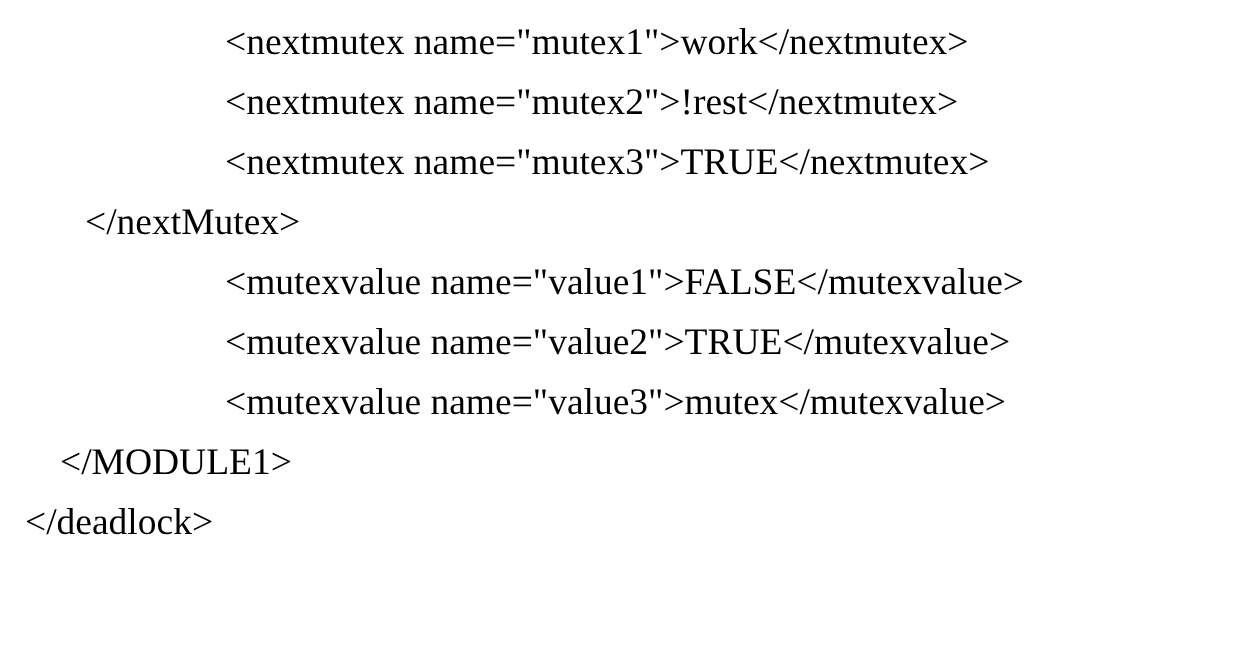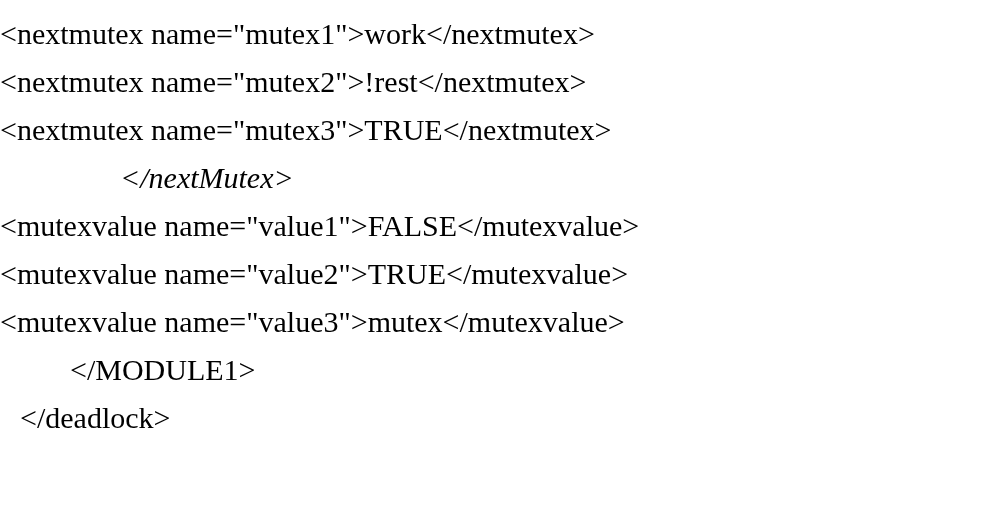--- a/index.html
+++ b/index.html
@@ -17,27 +17,27 @@
       padding: 10px 0 0 0;
       color: #000000;
     }
     .line {
       white-space: pre;
     }
     .indent-0 {
       padding-left: 20px;
     }
     .indent-1 {
-      padding-left: 70px;
+      padding-left: 48px;
     }
     .indent-2 {
-      padding-left: 120px;
-      font-style: italic;
+      padding-left: 68px;
     }
     .indent-3 {
+      padding-left: 180px;
     }
   </style>
 </head>
 <body>
 
 <div>
   <div class="line indent-3">&lt;nextmutex name="mutex1"&gt;work&lt;/nextmutex&gt;</div>
   <div class="line indent-3">&lt;nextmutex name="mutex2"&gt;!rest&lt;/nextmutex&gt;</div>
   <div class="line indent-3">&lt;nextmutex name="mutex3"&gt;TRUE&lt;/nextmutex&gt;</div>
   <div class="line indent-2">&lt;/nextMutex&gt;</div>

